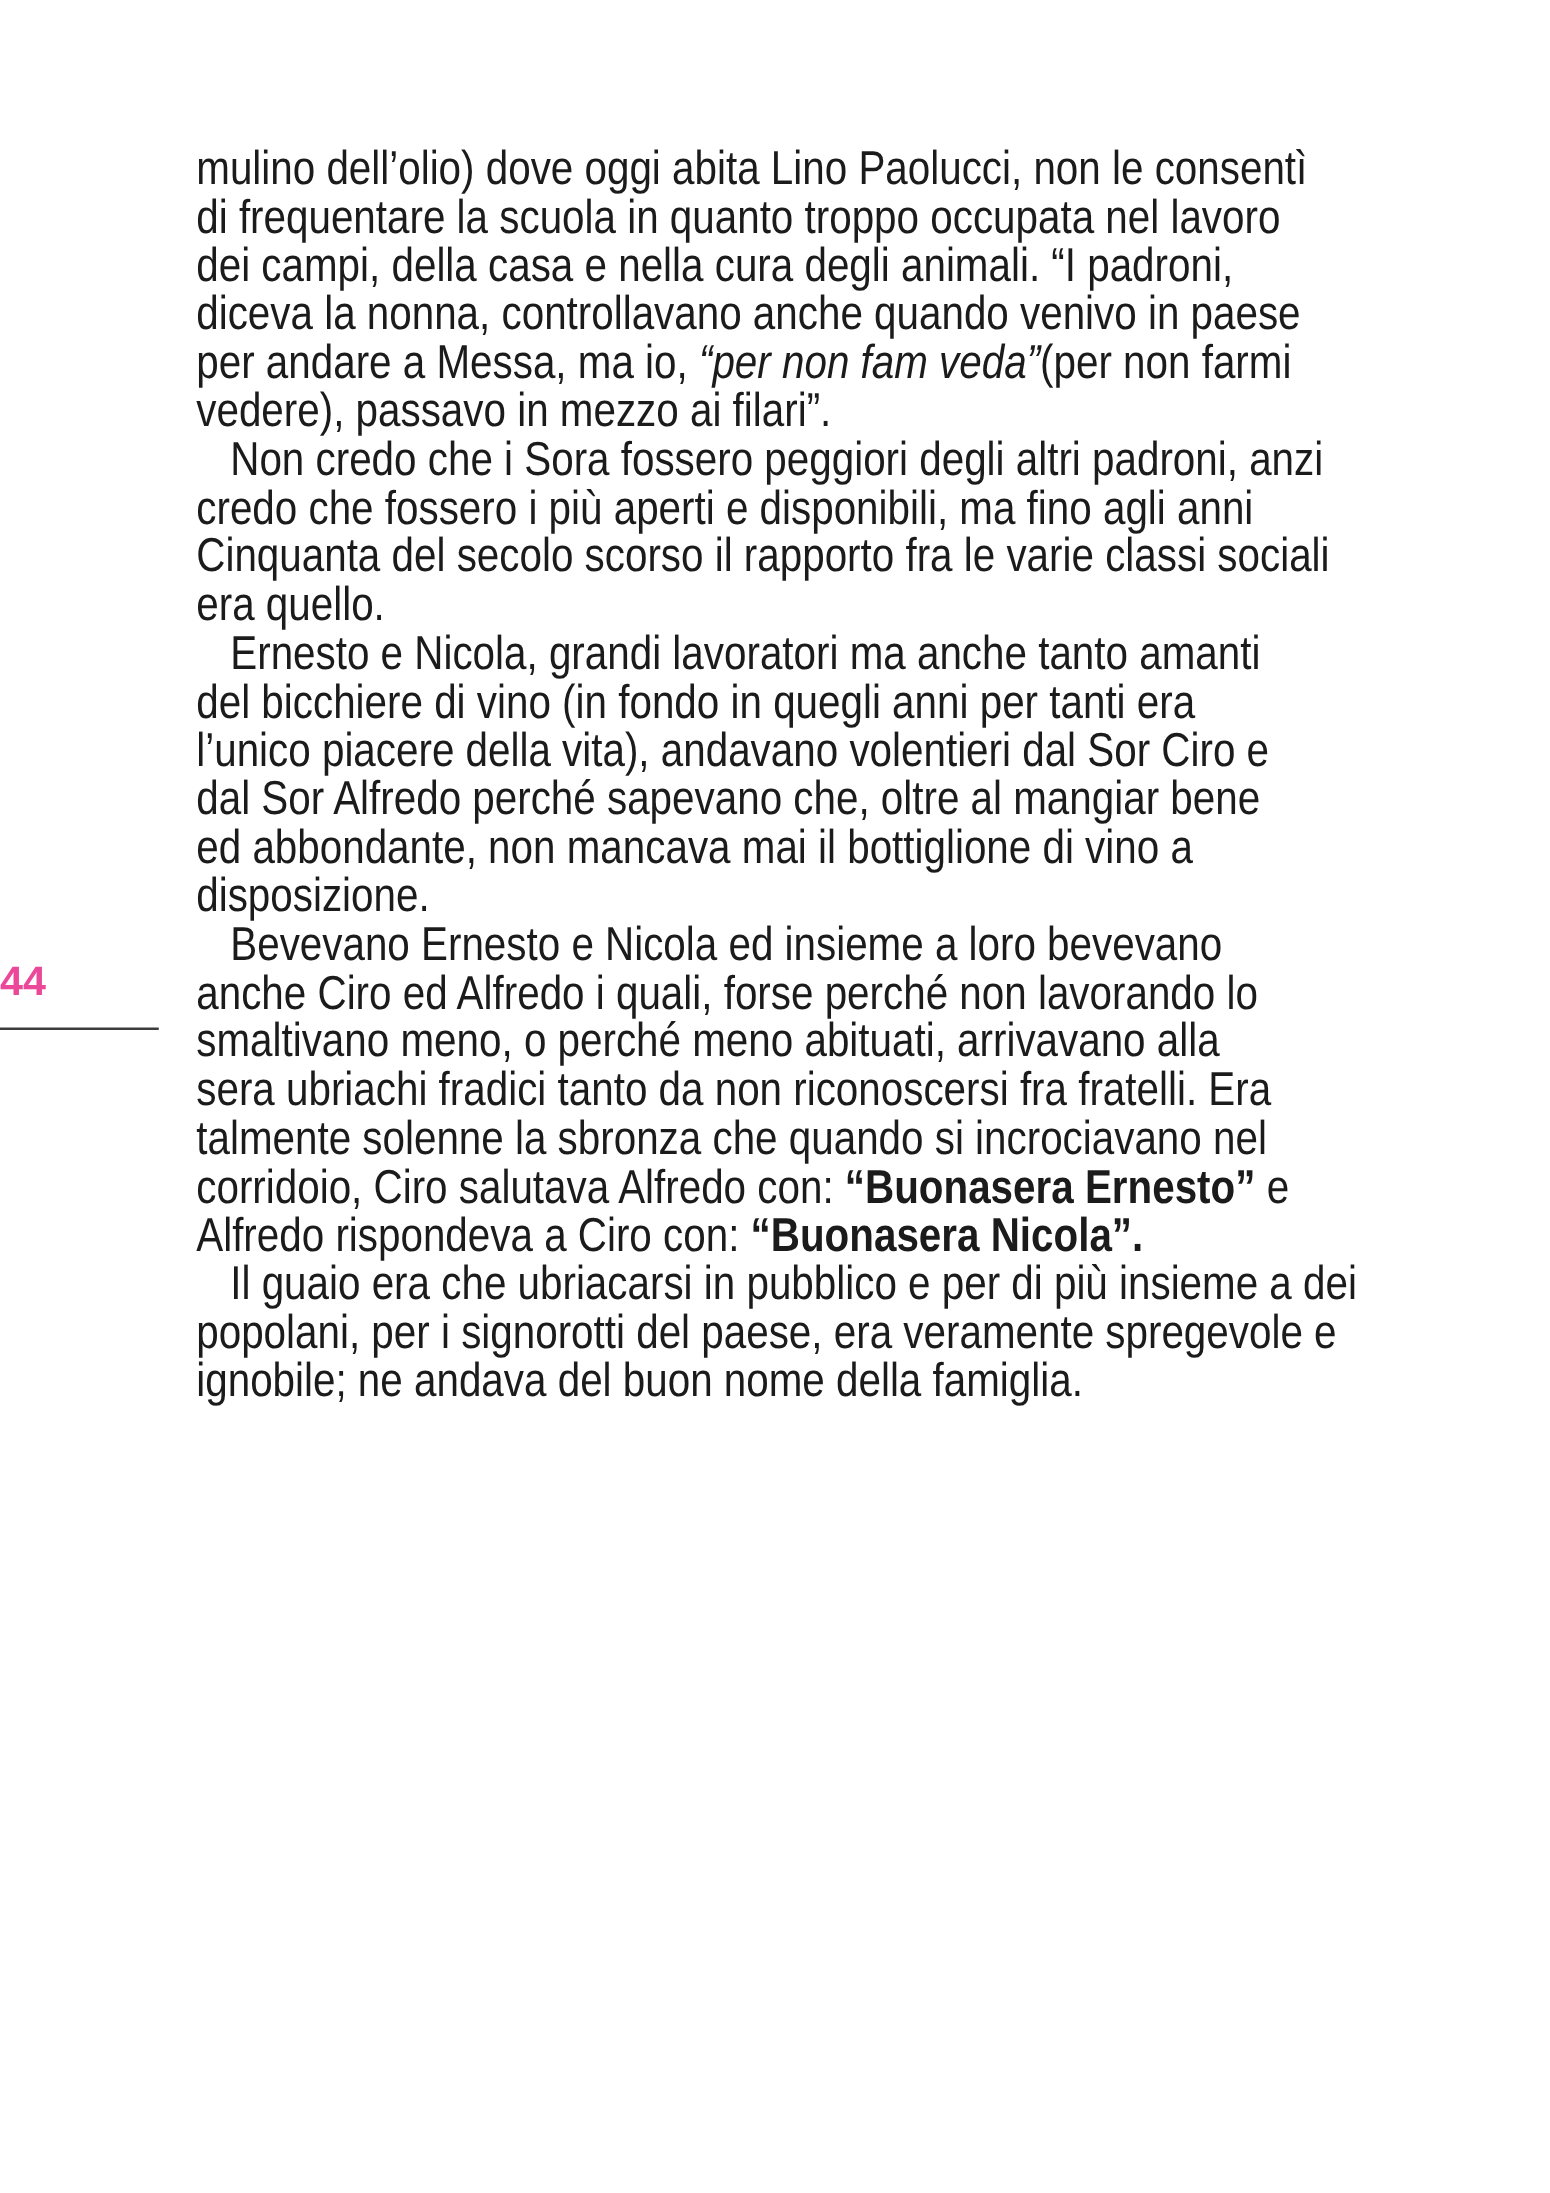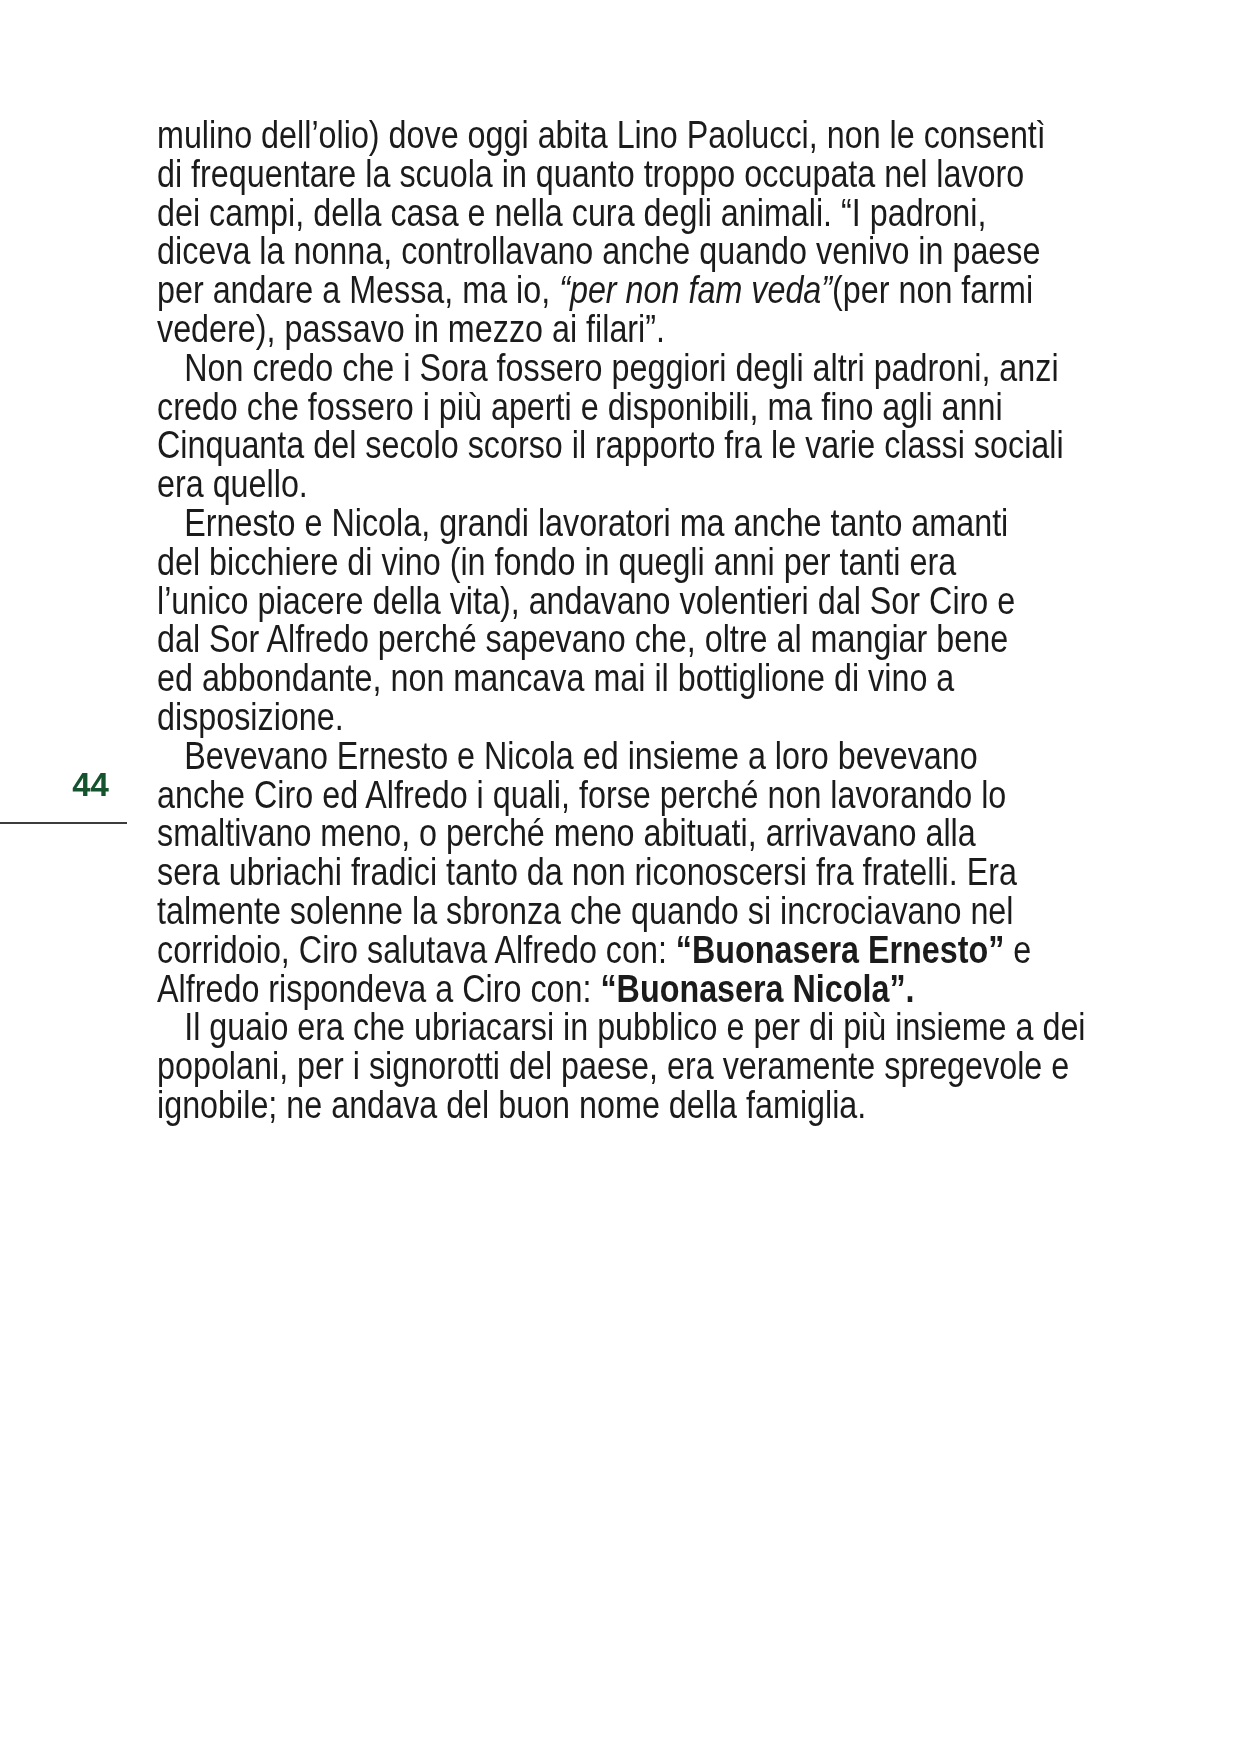--- a/index.html
+++ b/index.html
@@ -30,26 +30,25 @@
   .line { white-space: nowrap; }
   .line.indent { padding-left: 32px; }
   .line-inner { white-space: nowrap; }
   .italic { font-style: italic; }
   .bold { font-weight: 700; }
   
   .page-number {
     position: absolute;
     left: 0; top: 768px;
     width: 125px;
-    text-align: center;
+    text-align: left;
     font-size: 33px;
     font-weight: 700;
     line-height: 1;
-    color: #14532d;
-    padding-left: 28px;
+    color: #ec4899;
   }
   .margin-rule {
     position: absolute;
     left: 0; top: 822px;
     width: 127px; height: 2px;
     background: #3c3c3c;
   }
 </style>
 </head>
 <body>

